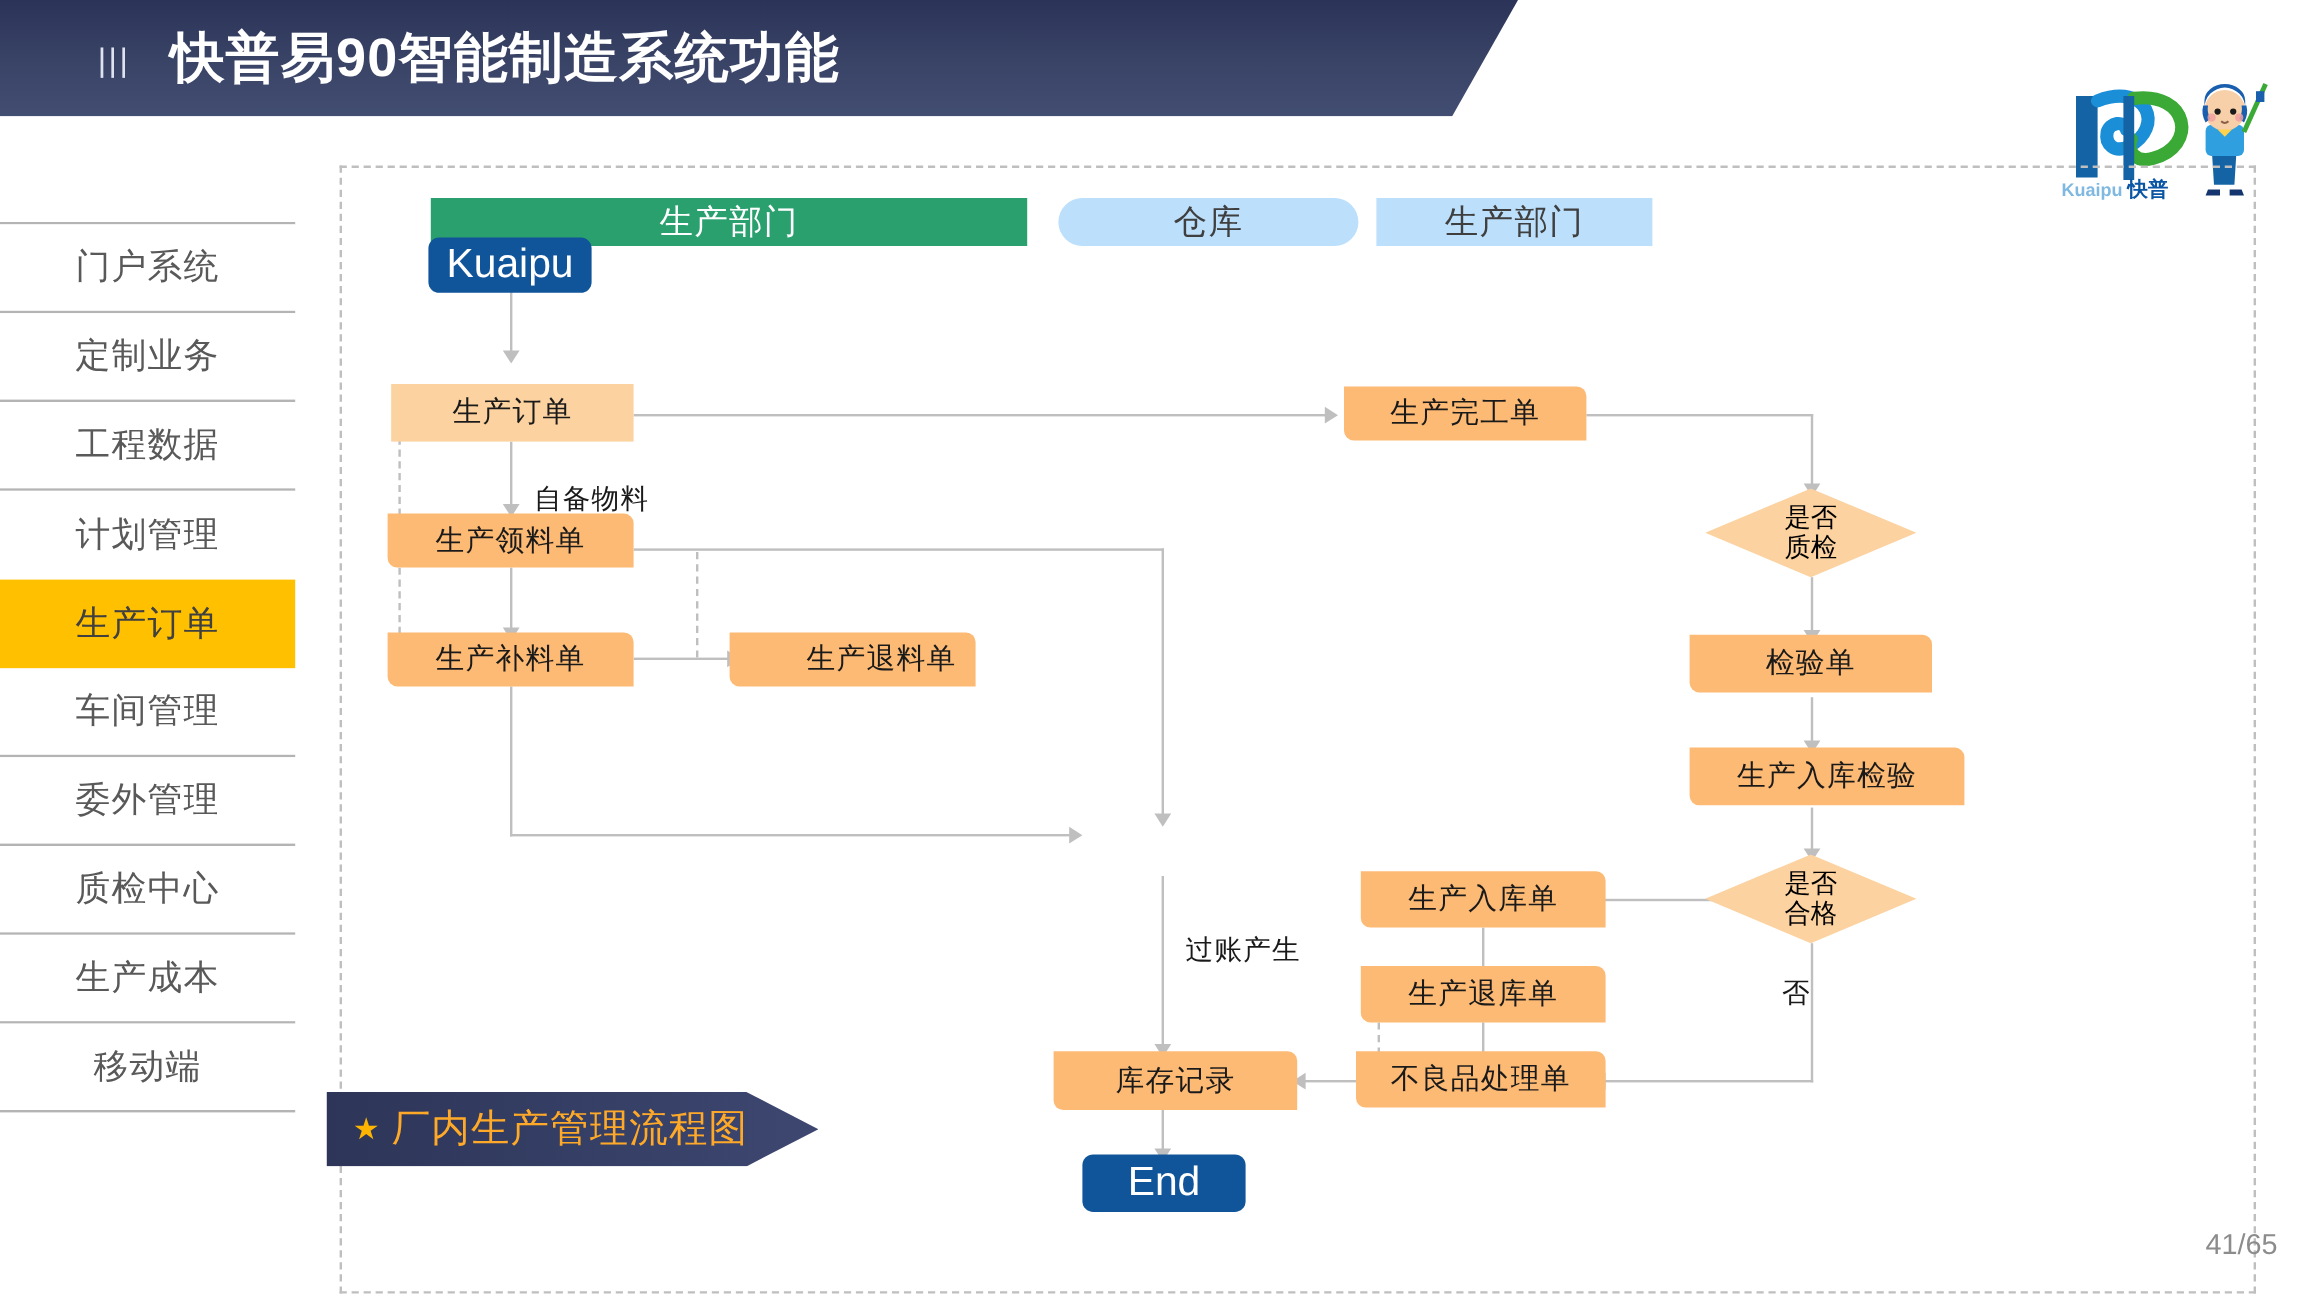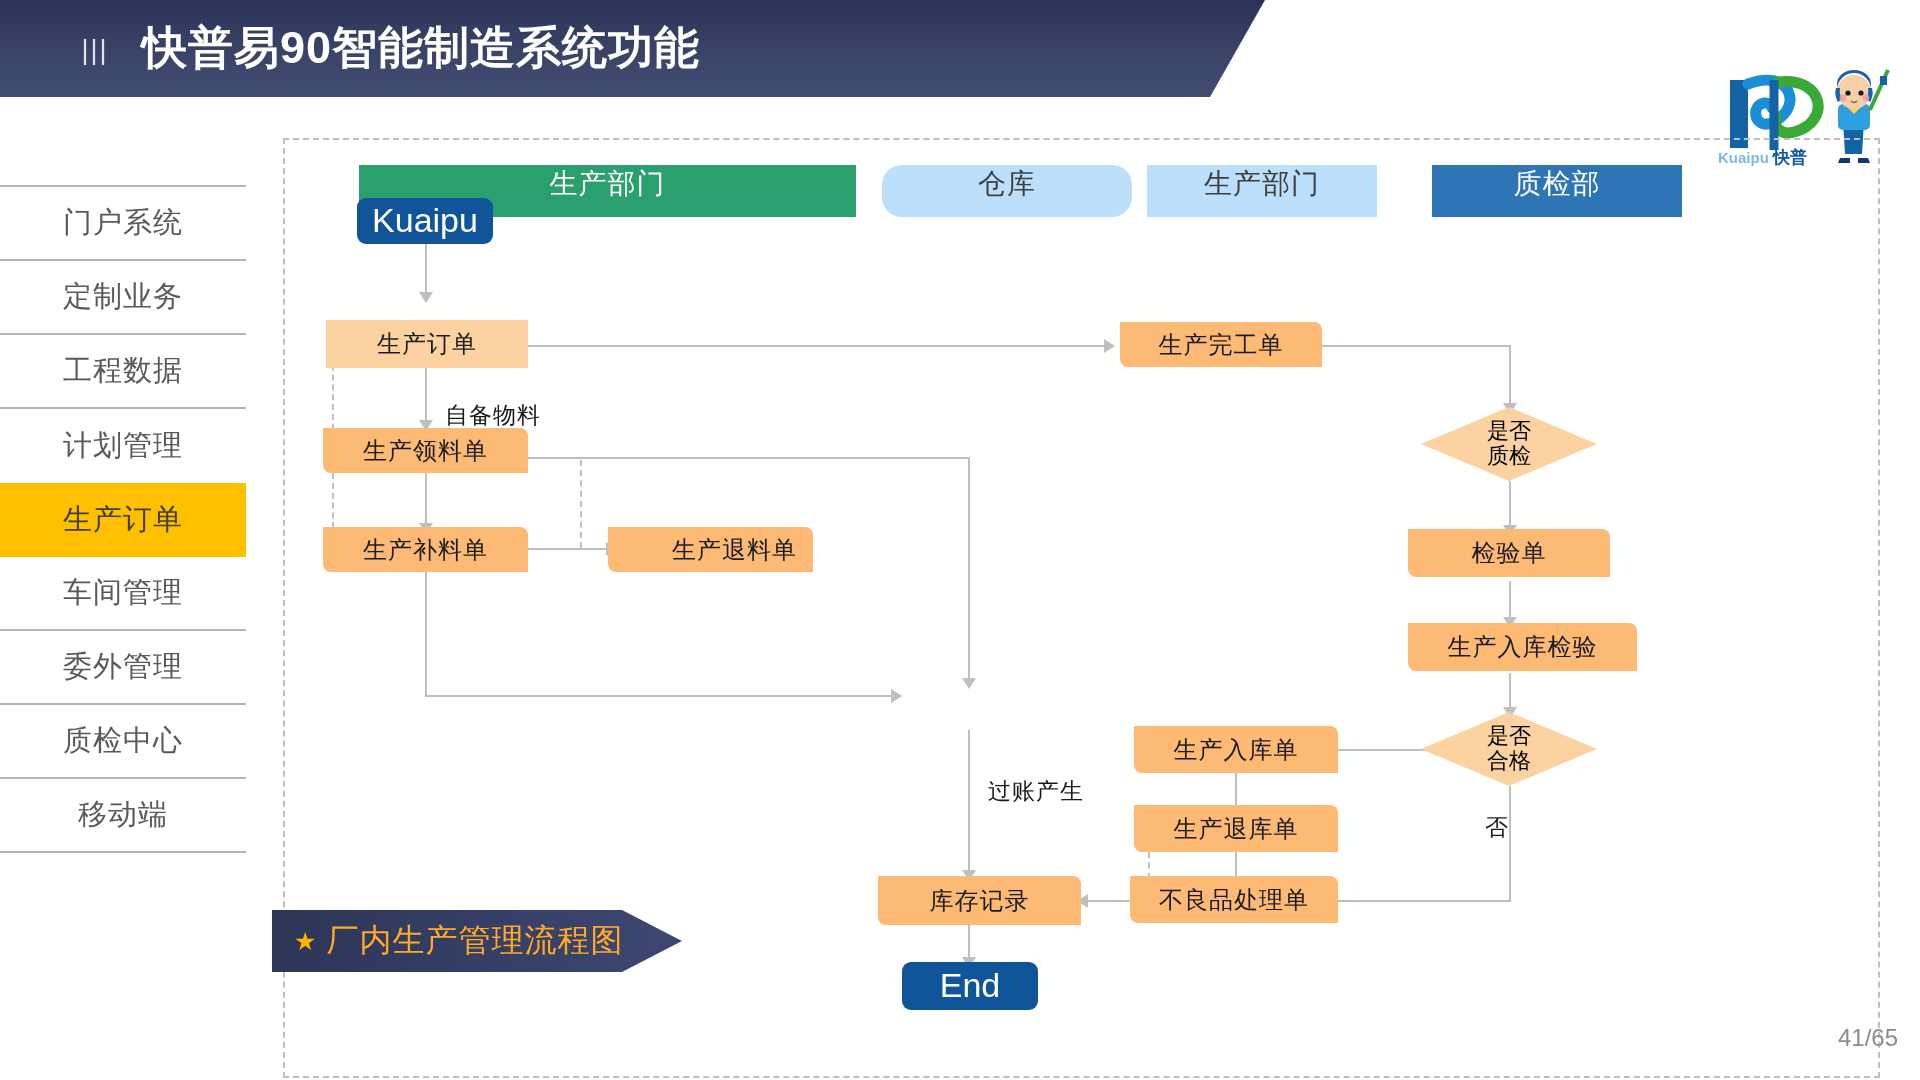--- a/index.html
+++ b/index.html
@@ -47,21 +47,21 @@
   .side-item.active{
     background:#ffc000;color:#404040;border-bottom:none;border-top:none;
   }
   .side-item.noline{border-bottom:none;}
   
   .canvas{
     position:absolute;left:283px;top:138px;width:1597px;height:940px;
     border:2px dashed #bfbfbf;box-sizing:border-box;
   }
   .lane{
-    position:absolute;height:52px;display:flex;align-items:flex-start;
+    position:absolute;height:40px;display:flex;align-items:center;
     justify-content:center;color:#ffffff;font-size:28px;letter-spacing:1px;
   }
   .lane.green{background:#2aa06f;}
   .lane.lightblue{background:#bcdffb;color:#3f3f3f;}
   .lane.darkblue{background:#2e75b6;}
   
   .node{
     position:absolute;display:flex;align-items:center;justify-content:center;
     font-size:24px;color:#1a1a1a;letter-spacing:1px;box-sizing:border-box;
     text-align:center;line-height:1.15;
@@ -168,37 +168,37 @@
   <div class="side-item">
     <span>车间管理</span>
     </div>
   <div class="side-item">
     <span>委外管理</span>
     </div>
   <div class="side-item">
     <span>质检中心</span>
     </div>
   <div class="side-item">
+    <span>生产成本</span>
+    </div>
+  <div class="side-item">
     <span>移动端</span>
     </div>
 </div>
 
 <div class="canvas">
 
   <div class="lane green" style="left:74px;top:25px;width:497px;">
       <span>生产部门</span>
     </div>
   <div class="lane lightblue" style="left:597px;top:25px;width:250px;border-radius:20px;">
       <span>仓库</span>
     </div>
   <div class="lane lightblue" style="left:862px;top:25px;width:230px;">
       <span>生产部门</span>
-    </div>
-  <div class="lane darkblue" style="left:1147px;top:25px;width:250px;">
-      <span>质检部</span>
     </div>
 
   <div class="ln lv" style="left:140px;top:100px;height:56px;"></div>
   <div class="arw down" style="left:134px;top:152px;"></div>
 
   <div class="ln lh" style="left:243px;top:205px;width:578px;"></div>
   <div class="arw right" style="left:819px;top:199px;"></div>
 
   <div class="ln lv" style="left:140px;top:228px;height:56px;"></div>
   <div class="arw down" style="left:134px;top:280px;"></div>

